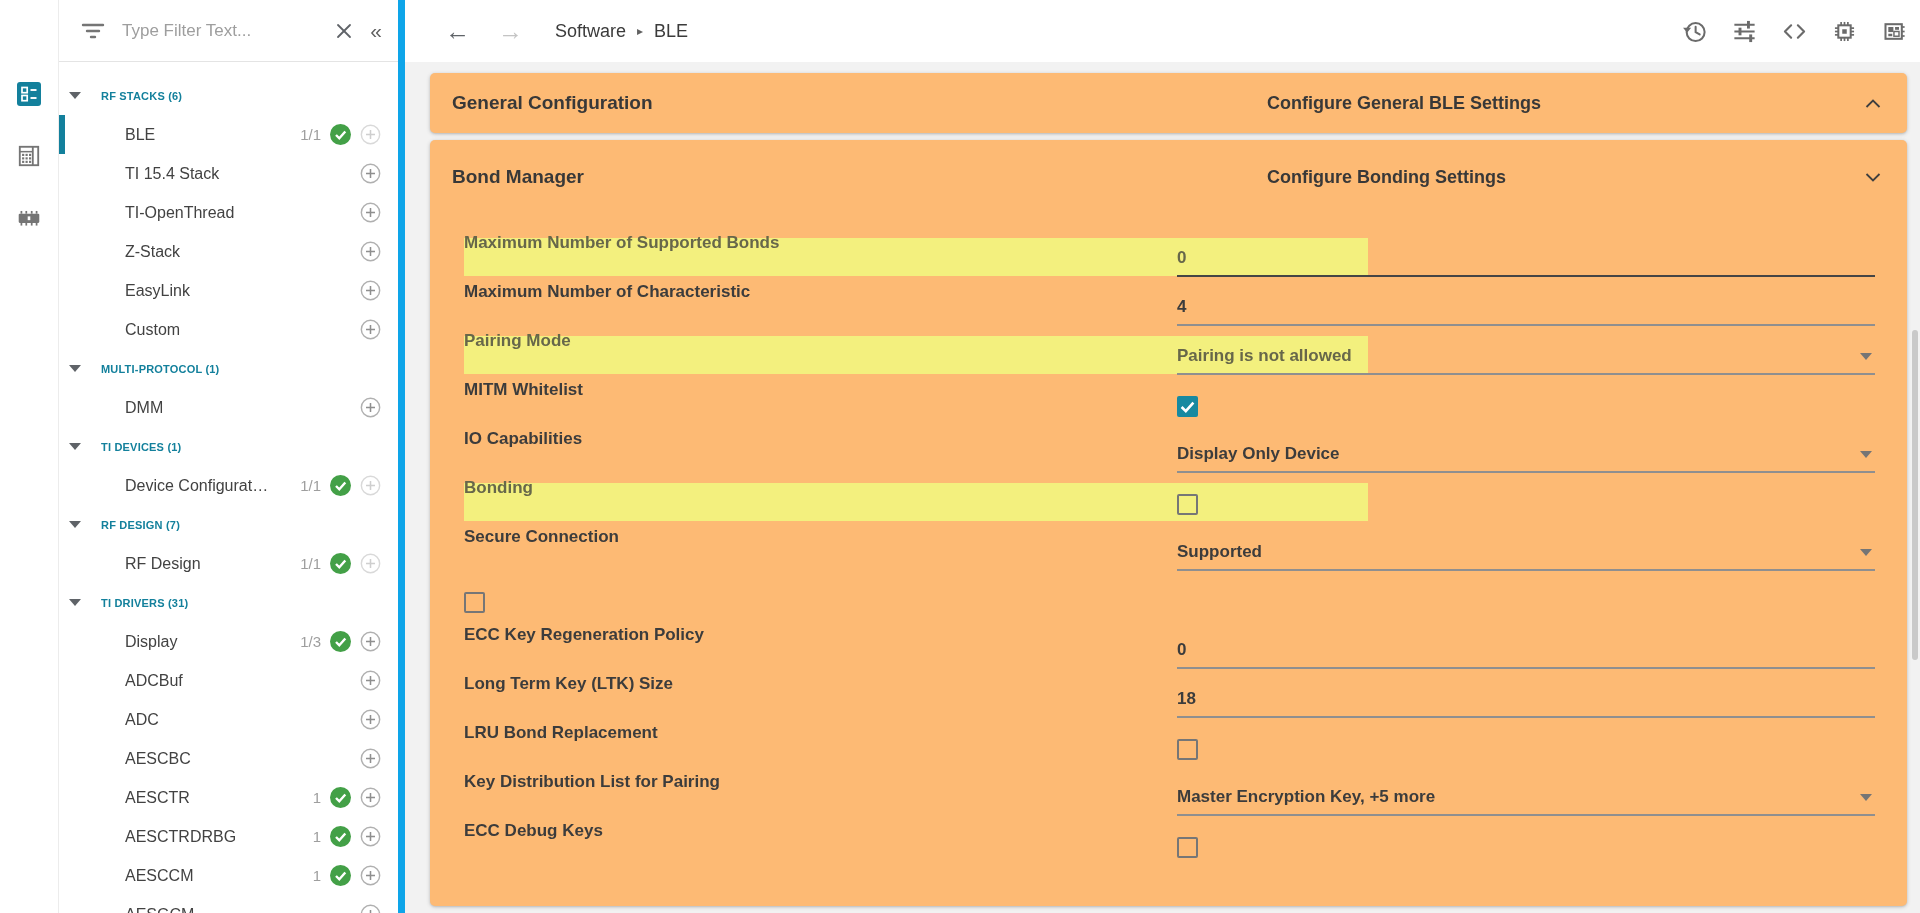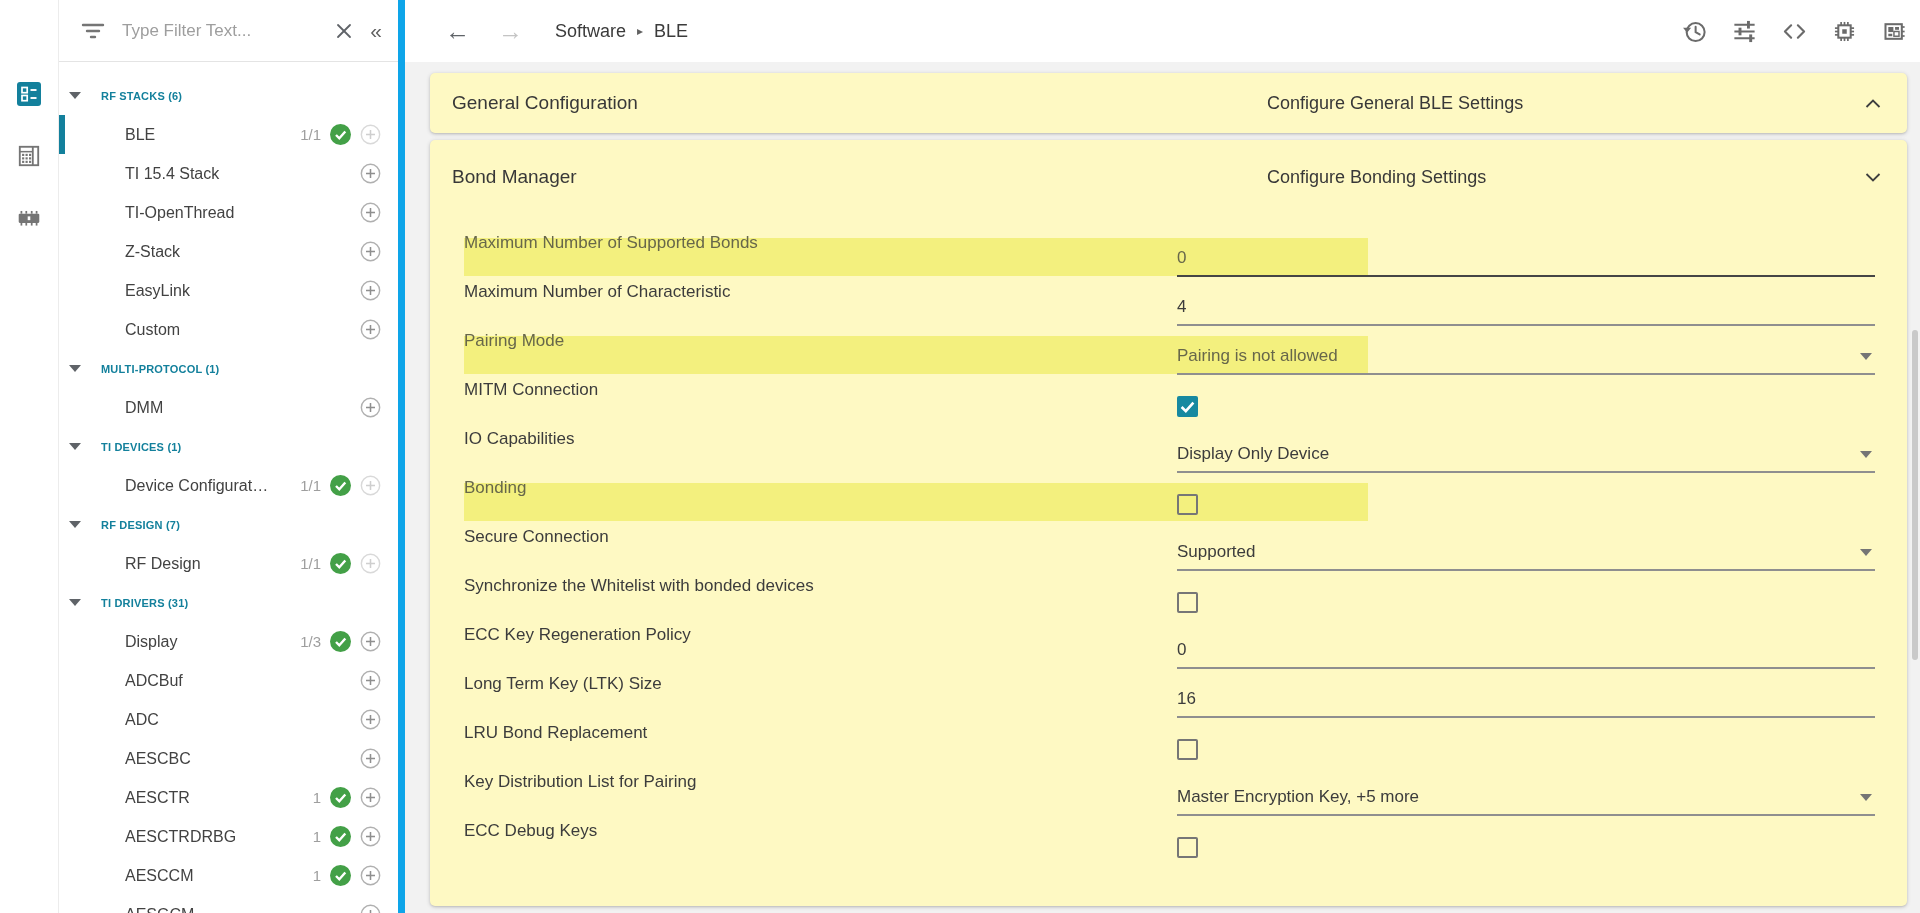--- a/index.html
+++ b/index.html
@@ -68,22 +68,23 @@
   .nav-fwd { color:#c4c4c4; margin-left:28px; }
   .breadcrumb { margin-left:32px; display:flex; align-items:center; gap:11px; }
   .crumb { font-size:18px; color:#3b3b3b; cursor:pointer; }
   .crumb-sep { font-size:12px; color:#616161; }
   .tb-icons { margin-left:auto; display:flex; gap:23px; align-items:center; }
   .tb-icon { width:27px; height:27px; cursor:pointer; }
   .tb-icon svg { display:block; }
 
   .content { flex:1; padding:11px 13px 0 25px; position:relative; }
   .card {
-    background:#fef9c3; border-radius:5px;
+    background:#fdba74; border-radius:5px;
     box-shadow:0 1px 4px rgba(0,0,0,.18), 0 1px 2px rgba(0,0,0,.10);
+    font-weight:bold;
   }
   .card-header { position:relative; display:flex; align-items:center; cursor:pointer; }
   .card-general .card-header { height:60px; }
   .card-bond { margin-top:7px; padding-bottom:36px; }
   .card-bond .card-header { height:74px; }
   .ctitle { margin-left:22px; font-size:19px; color:#383838; }
   .cdesc { position:absolute; left:837px; font-size:18px; color:#383838; }
   .cchev { position:absolute; right:26px; top:50%; transform:translateY(-50%); }
 
   .frows { margin-top:19px; }
@@ -535,21 +536,21 @@
               <div class="hlband"></div>
               <div class="flabel">Pairing Mode</div>
               <div class="fval">
                 <div class="ctrl underlined t-select">
                   <span class="vtext">Pairing is not allowed</span>
                   <span class="caret"></span>
                 </div>
               </div>
             </div>
             <div class="frow">
-              <div class="flabel">MITM Connection</div>
+              <div class="flabel">MITM Whitelist</div>
               <div class="fval">
                 <div class="ctrl">
                   <span class="cb checked">
                     <svg width="21" height="21" viewBox="0 0 21 21">
                       <polyline points="4.6,11 8.8,15.2 16.4,6.6" fill="none" stroke="#fff" stroke-width="2.6"></polyline>
                     </svg>
                   </span>
                 </div>
               </div>
             </div>
@@ -574,40 +575,39 @@
             <div class="frow">
               <div class="flabel">Secure Connection</div>
               <div class="fval">
                 <div class="ctrl underlined t-select">
                   <span class="vtext">Supported</span>
                   <span class="caret"></span>
                 </div>
               </div>
             </div>
             <div class="frow">
-              <div class="flabel">Synchronize the Whitelist with bonded devices</div>
               <div class="fval">
                 <div class="ctrl">
                   <span class="cb"></span>
                 </div>
               </div>
             </div>
             <div class="frow">
               <div class="flabel">ECC Key Regeneration Policy</div>
               <div class="fval">
                 <div class="ctrl underlined t-text">
                   <span class="vtext">0</span>
                 </div>
               </div>
             </div>
             <div class="frow">
               <div class="flabel">Long Term Key (LTK) Size</div>
               <div class="fval">
                 <div class="ctrl underlined t-text">
-                  <span class="vtext">16</span>
+                  <span class="vtext">18</span>
                 </div>
               </div>
             </div>
             <div class="frow">
               <div class="flabel">LRU Bond Replacement</div>
               <div class="fval">
                 <div class="ctrl">
                   <span class="cb"></span>
                 </div>
               </div>

